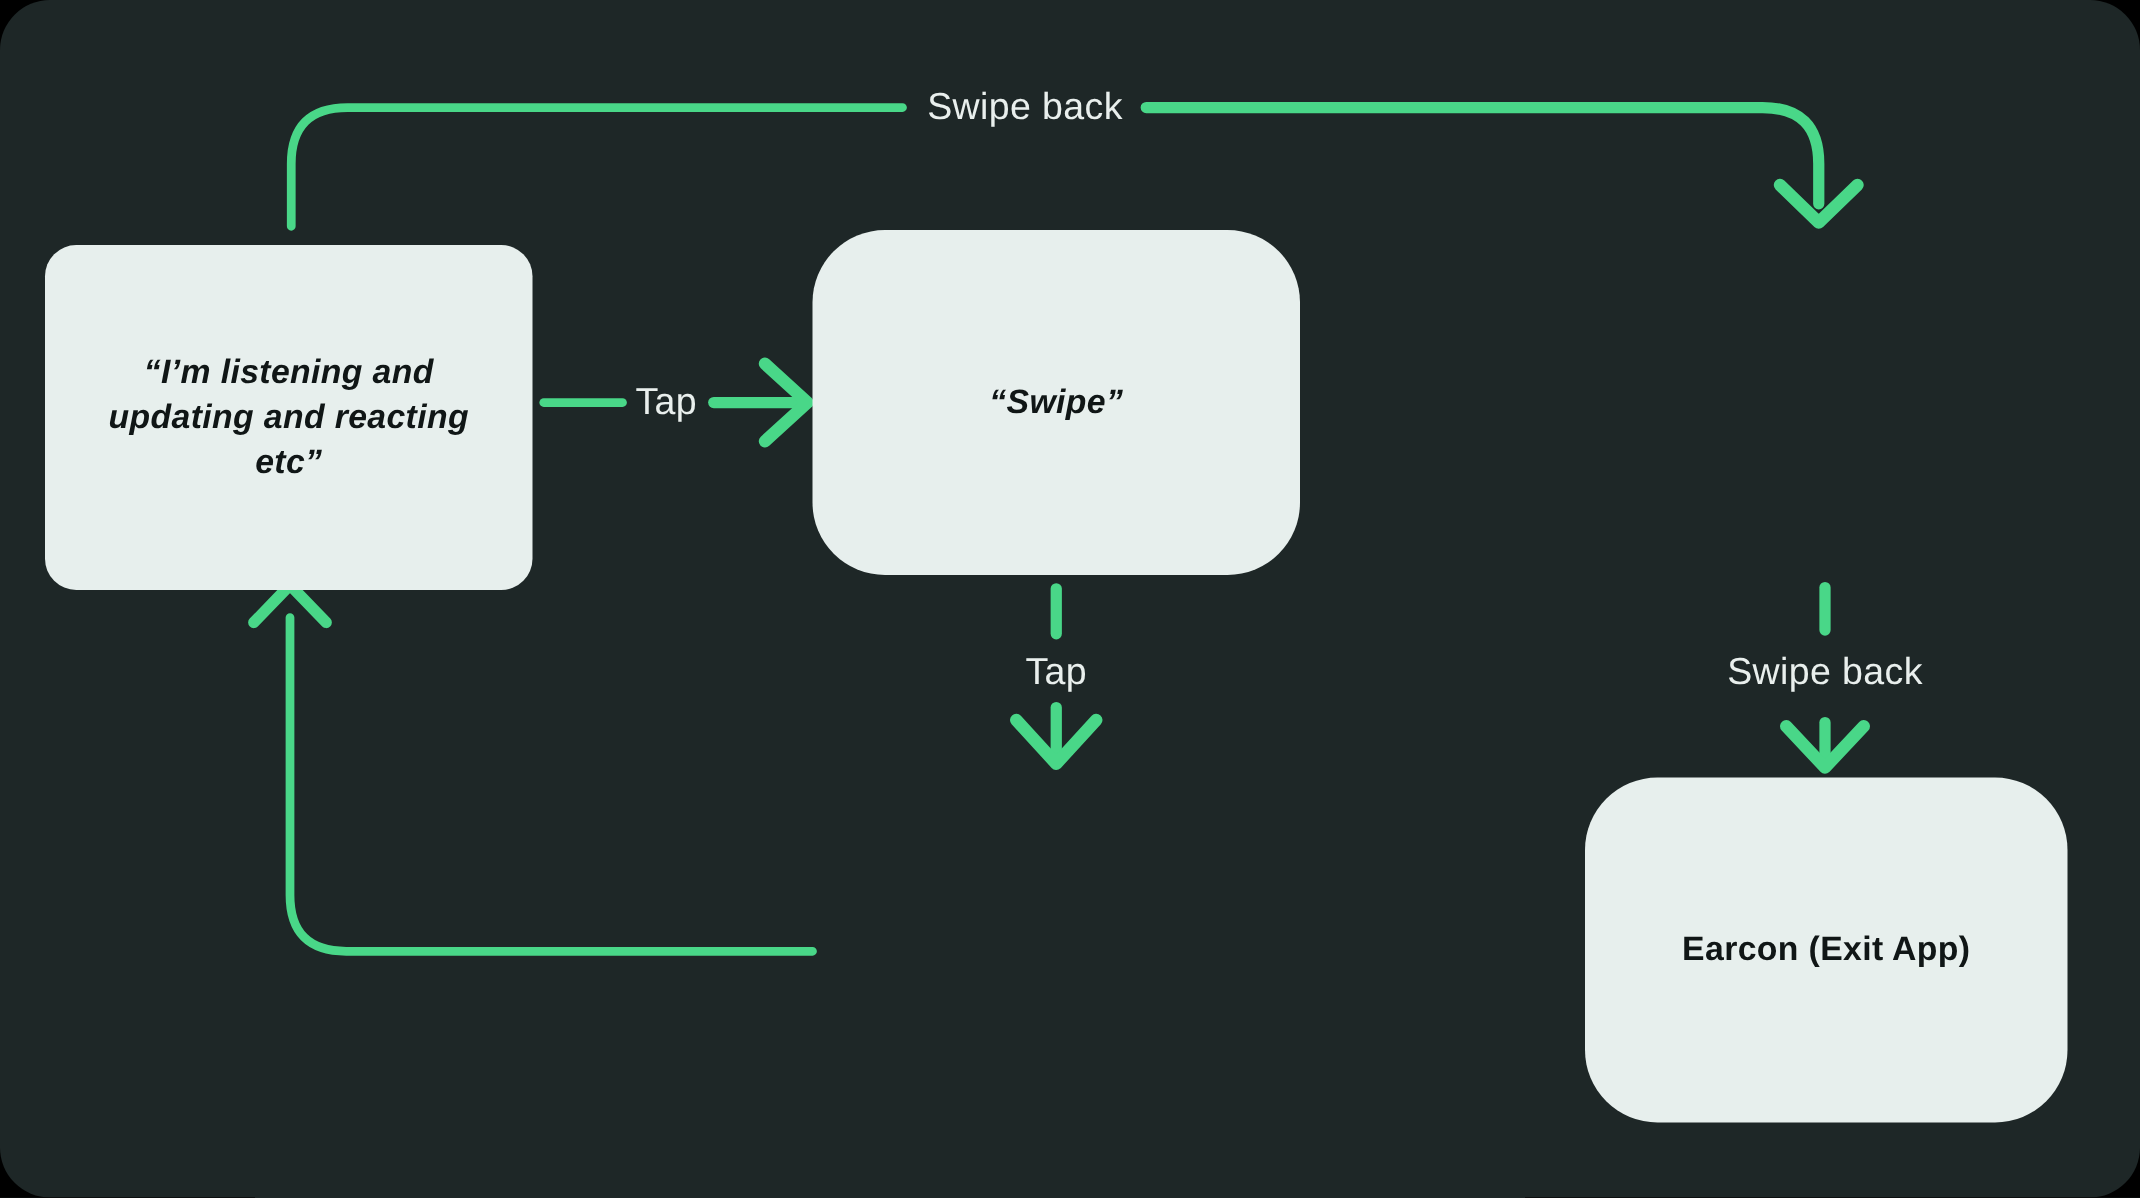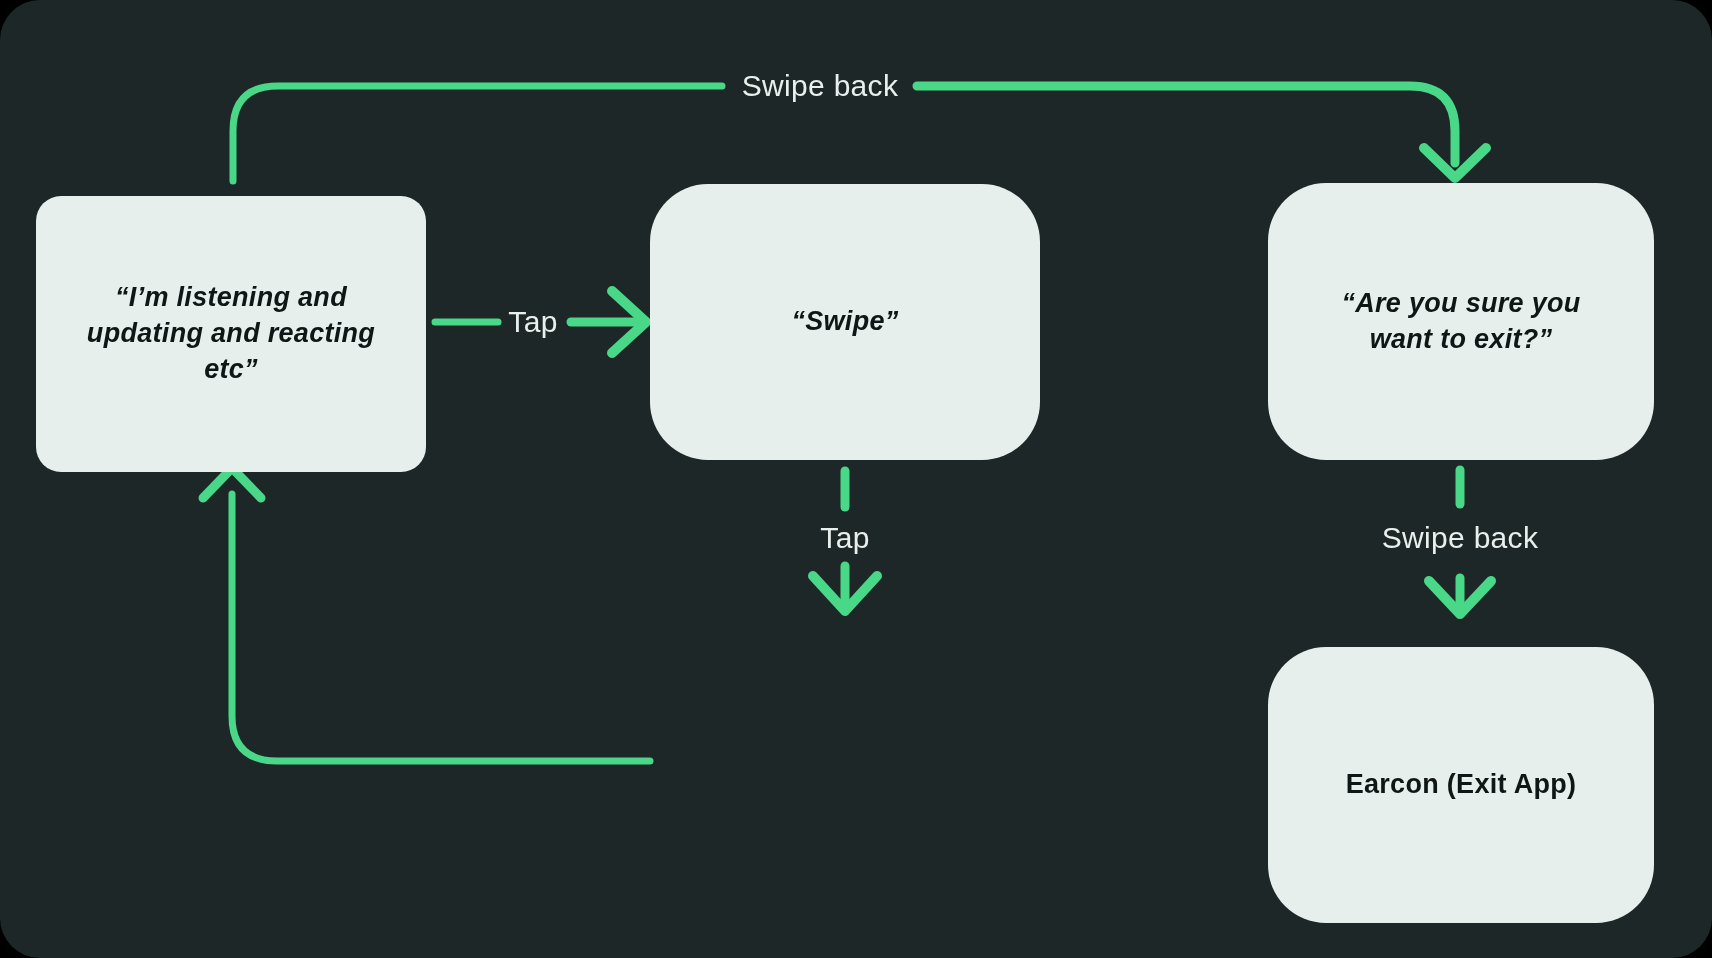--- a/index.html
+++ b/index.html
@@ -27,21 +27,21 @@
     display:flex;align-items:center;justify-content:center;text-align:center;
     color:var(--node-text);font-weight:bold;font-size:27px;line-height:1.33;
     letter-spacing:.3px;
   }
   .node.quote{font-style:italic;}
   .node .node-label{display:block;max-width:308px;}
   .node-listening{left:36px;top:196px;width:390px;height:276px;border-radius:25px;}
   .node-paused{left:650px;top:184px;width:390px;height:276px;}
   .node-exit-confirm{left:1268px;top:183px;width:386px;height:277px;}
   .node-back{left:650px;top:622px;width:390px;height:277px;}
-  .node-earcon{left:1268px;top:622px;width:386px;height:276px;margin-top:25px;}
+  .node-earcon{left:1268px;top:622px;width:386px;height:276px;}
   .edge-label{
     position:absolute;transform:translate(-50%,-50%);
     color:var(--label-text);font-weight:normal;font-size:30px;white-space:nowrap;
     letter-spacing:.3px;
   }
   .label-swipe-top{left:820px;top:86px;}
   .label-tap-h{left:533px;top:322px;}
   .label-tap-v{left:845px;top:538px;}
   .label-swipe-right{left:1460px;top:538px;}
 </style>
@@ -83,23 +83,20 @@
   </svg>
 
   <div class="node quote node-listening">
     <span class="node-label">“I’m listening and updating and reacting etc”</span>
   </div>
 
   <div class="node quote node-paused">
     <span class="node-label">“Swipe”</span>
   </div>
 
-  <div class="node quote node-exit-confirm">
-    <span class="node-label" style="max-width:300px">“Are you sure you want to exit?”</span>
-  </div>
 
 
   <div class="node node-earcon">
     <span class="node-label" style="max-width:340px">Earcon (Exit App)</span>
   </div>
 
   <div class="edge-label label-swipe-top">Swipe back</div>
   <div class="edge-label label-tap-h">Tap</div>
   <div class="edge-label label-tap-v">Tap</div>
   <div class="edge-label label-swipe-right">Swipe back</div>

